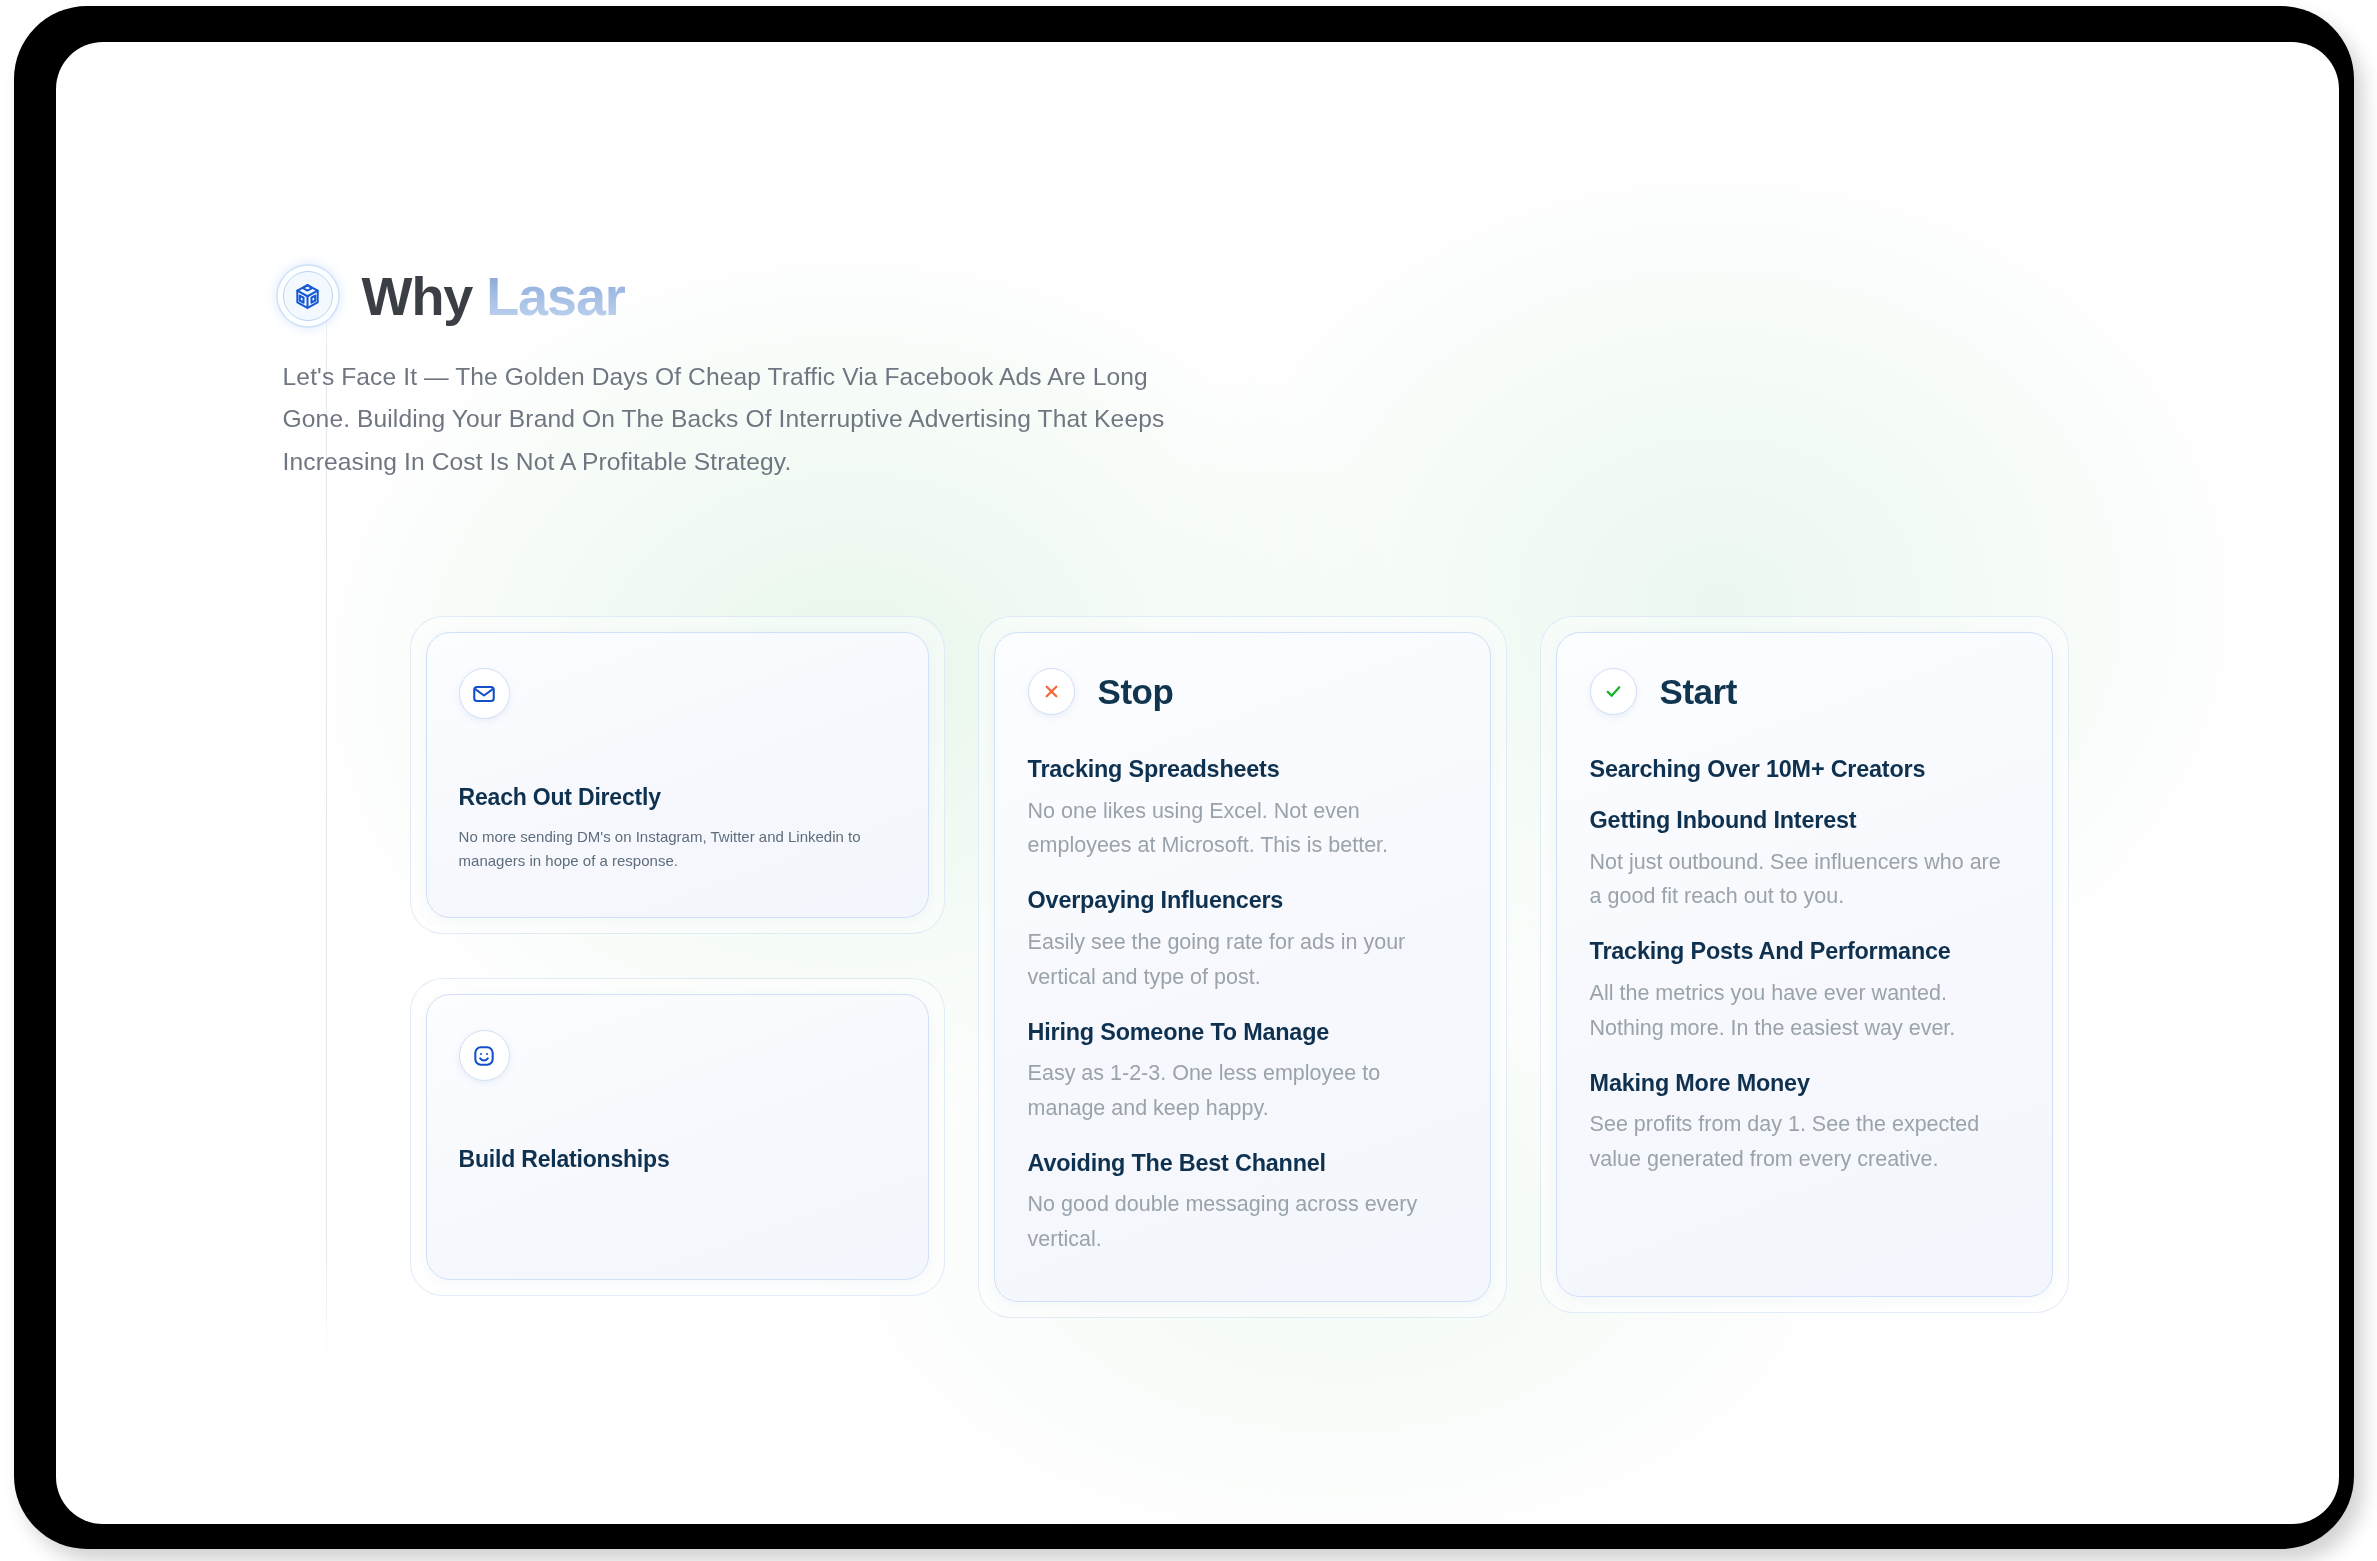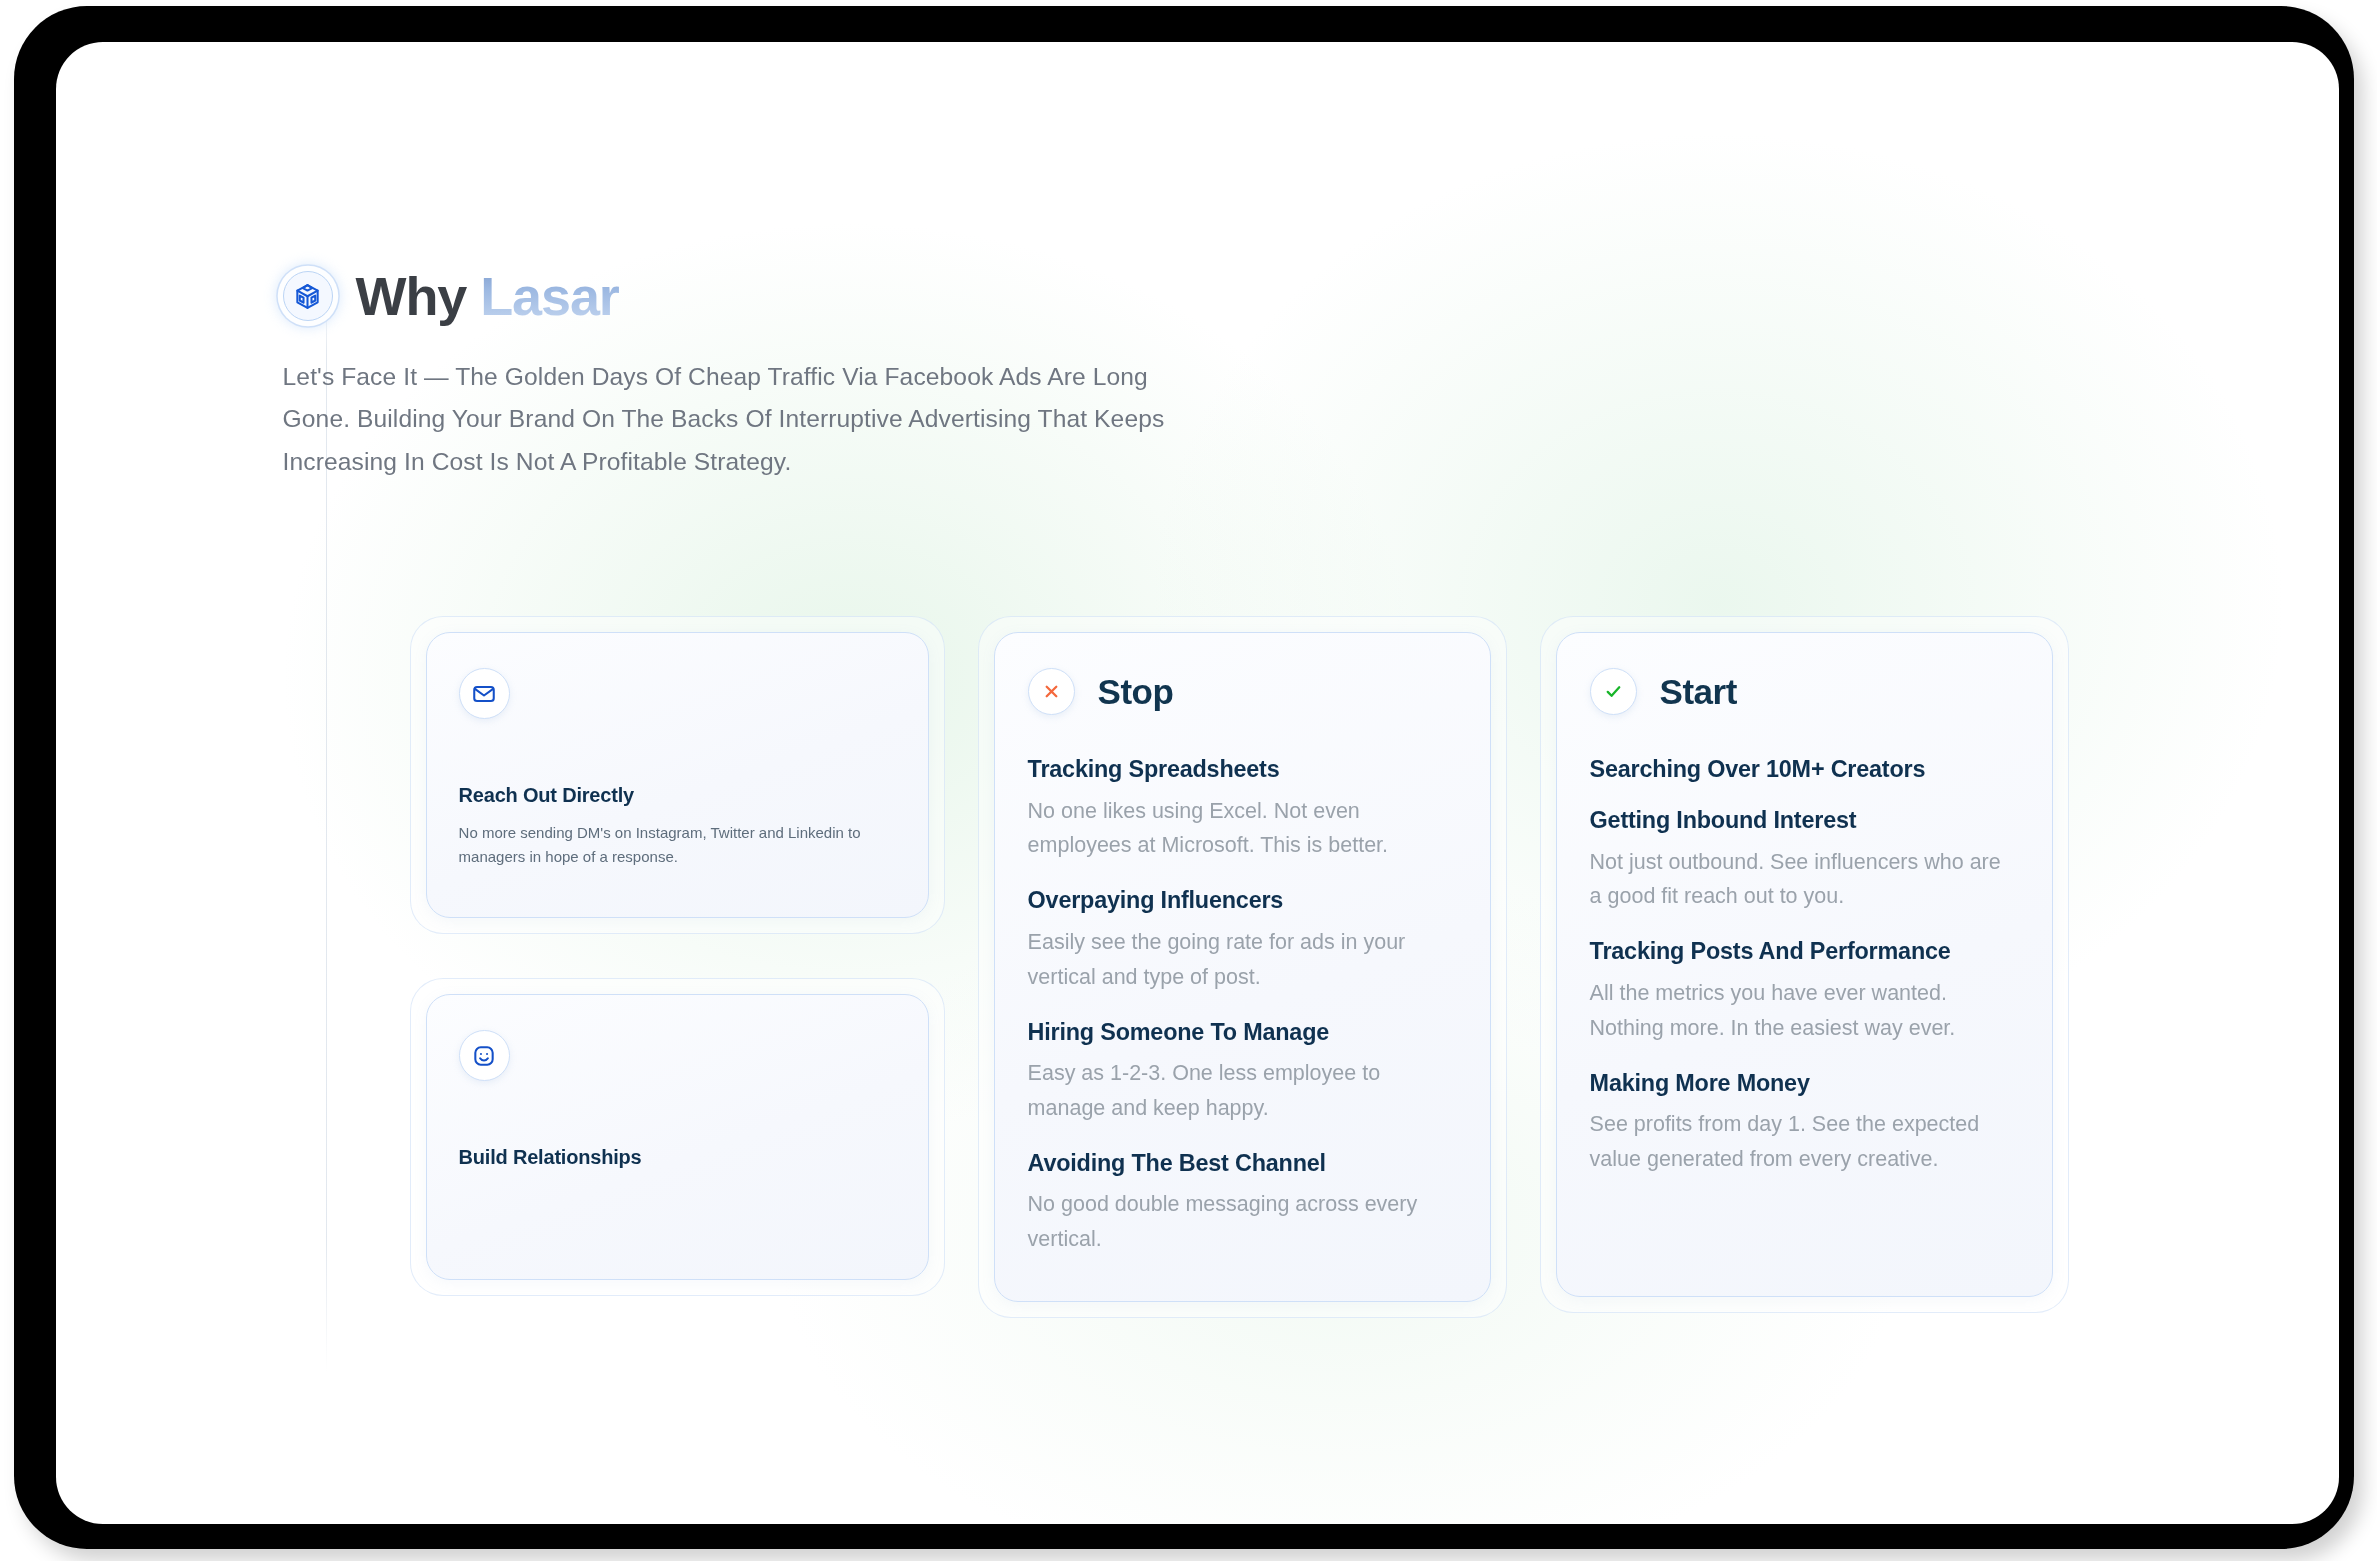--- a/index.html
+++ b/index.html
@@ -36,21 +36,21 @@
            background:radial-gradient(closest-side, rgba(231,245,234,0.55), rgba(255,255,255,0)); }
 
   
   #rail{
     position:absolute; left:270px; top:249px; width:1.5px; height:1080px;
     background:linear-gradient(to bottom, rgba(203,213,225,0) 0%, rgba(203,213,225,0.55) 6%, rgba(203,213,225,0.55) 88%, rgba(203,213,225,0) 100%);
   }
 
   
   #header{ position:absolute; left:227px; top:227px; width:1058px; }
-  #brand-row{ display:flex; align-items:center; gap:23px; }
+  #brand-row{ display:flex; align-items:center; gap:29px; }
   #brand-mark{
     position:relative; width:50px; height:50px; flex:none;
     border-radius:50%;
     display:flex; align-items:center; justify-content:center;
     background:#f4f8ff;
     border:1.5px solid #bcd5f5;
     box-shadow:0 0 0 5.3px rgba(255,255,255,0.95), 0 0 0 6.8px #cfe0f8, 0 0 12px 7.6px rgba(185,212,248,0.45);
   }
   #brand-mark svg{ width:29px; height:29px; }
 
@@ -94,21 +94,21 @@
   .feature-card{ padding:35px 32px 39px 32px; min-height:286px; }
   .badge{
     width:51px; height:51px; border-radius:50%;
     background:#ffffff; border:1.5px solid #cfe0f8;
     display:flex; align-items:center; justify-content:center;
     box-shadow:0 2.3px 7.6px rgba(150,175,215,0.18);
   }
   .badge svg{ width:26px; height:26px; }
   .feature-title{
     margin-top:65px;
-    font-size:20px; font-weight:700; color:#0f3150; letter-spacing:-0.2px;
+    font-size:23px; font-weight:700; color:#0f3150; letter-spacing:-0.2px;
   }
   .feature-body{
     margin-top:13.6px; font-size:15px; line-height:1.65; color:#5e6d7c; max-width:423px;
   }
 
   
   .list-col{ width:529px; }
   .list-card{ padding:35px 33px 44px 33px; }
   .list-head{ display:flex; align-items:center; gap:23px; margin-bottom:41px; }
   .list-head .badge{ width:47px; height:47px; }

